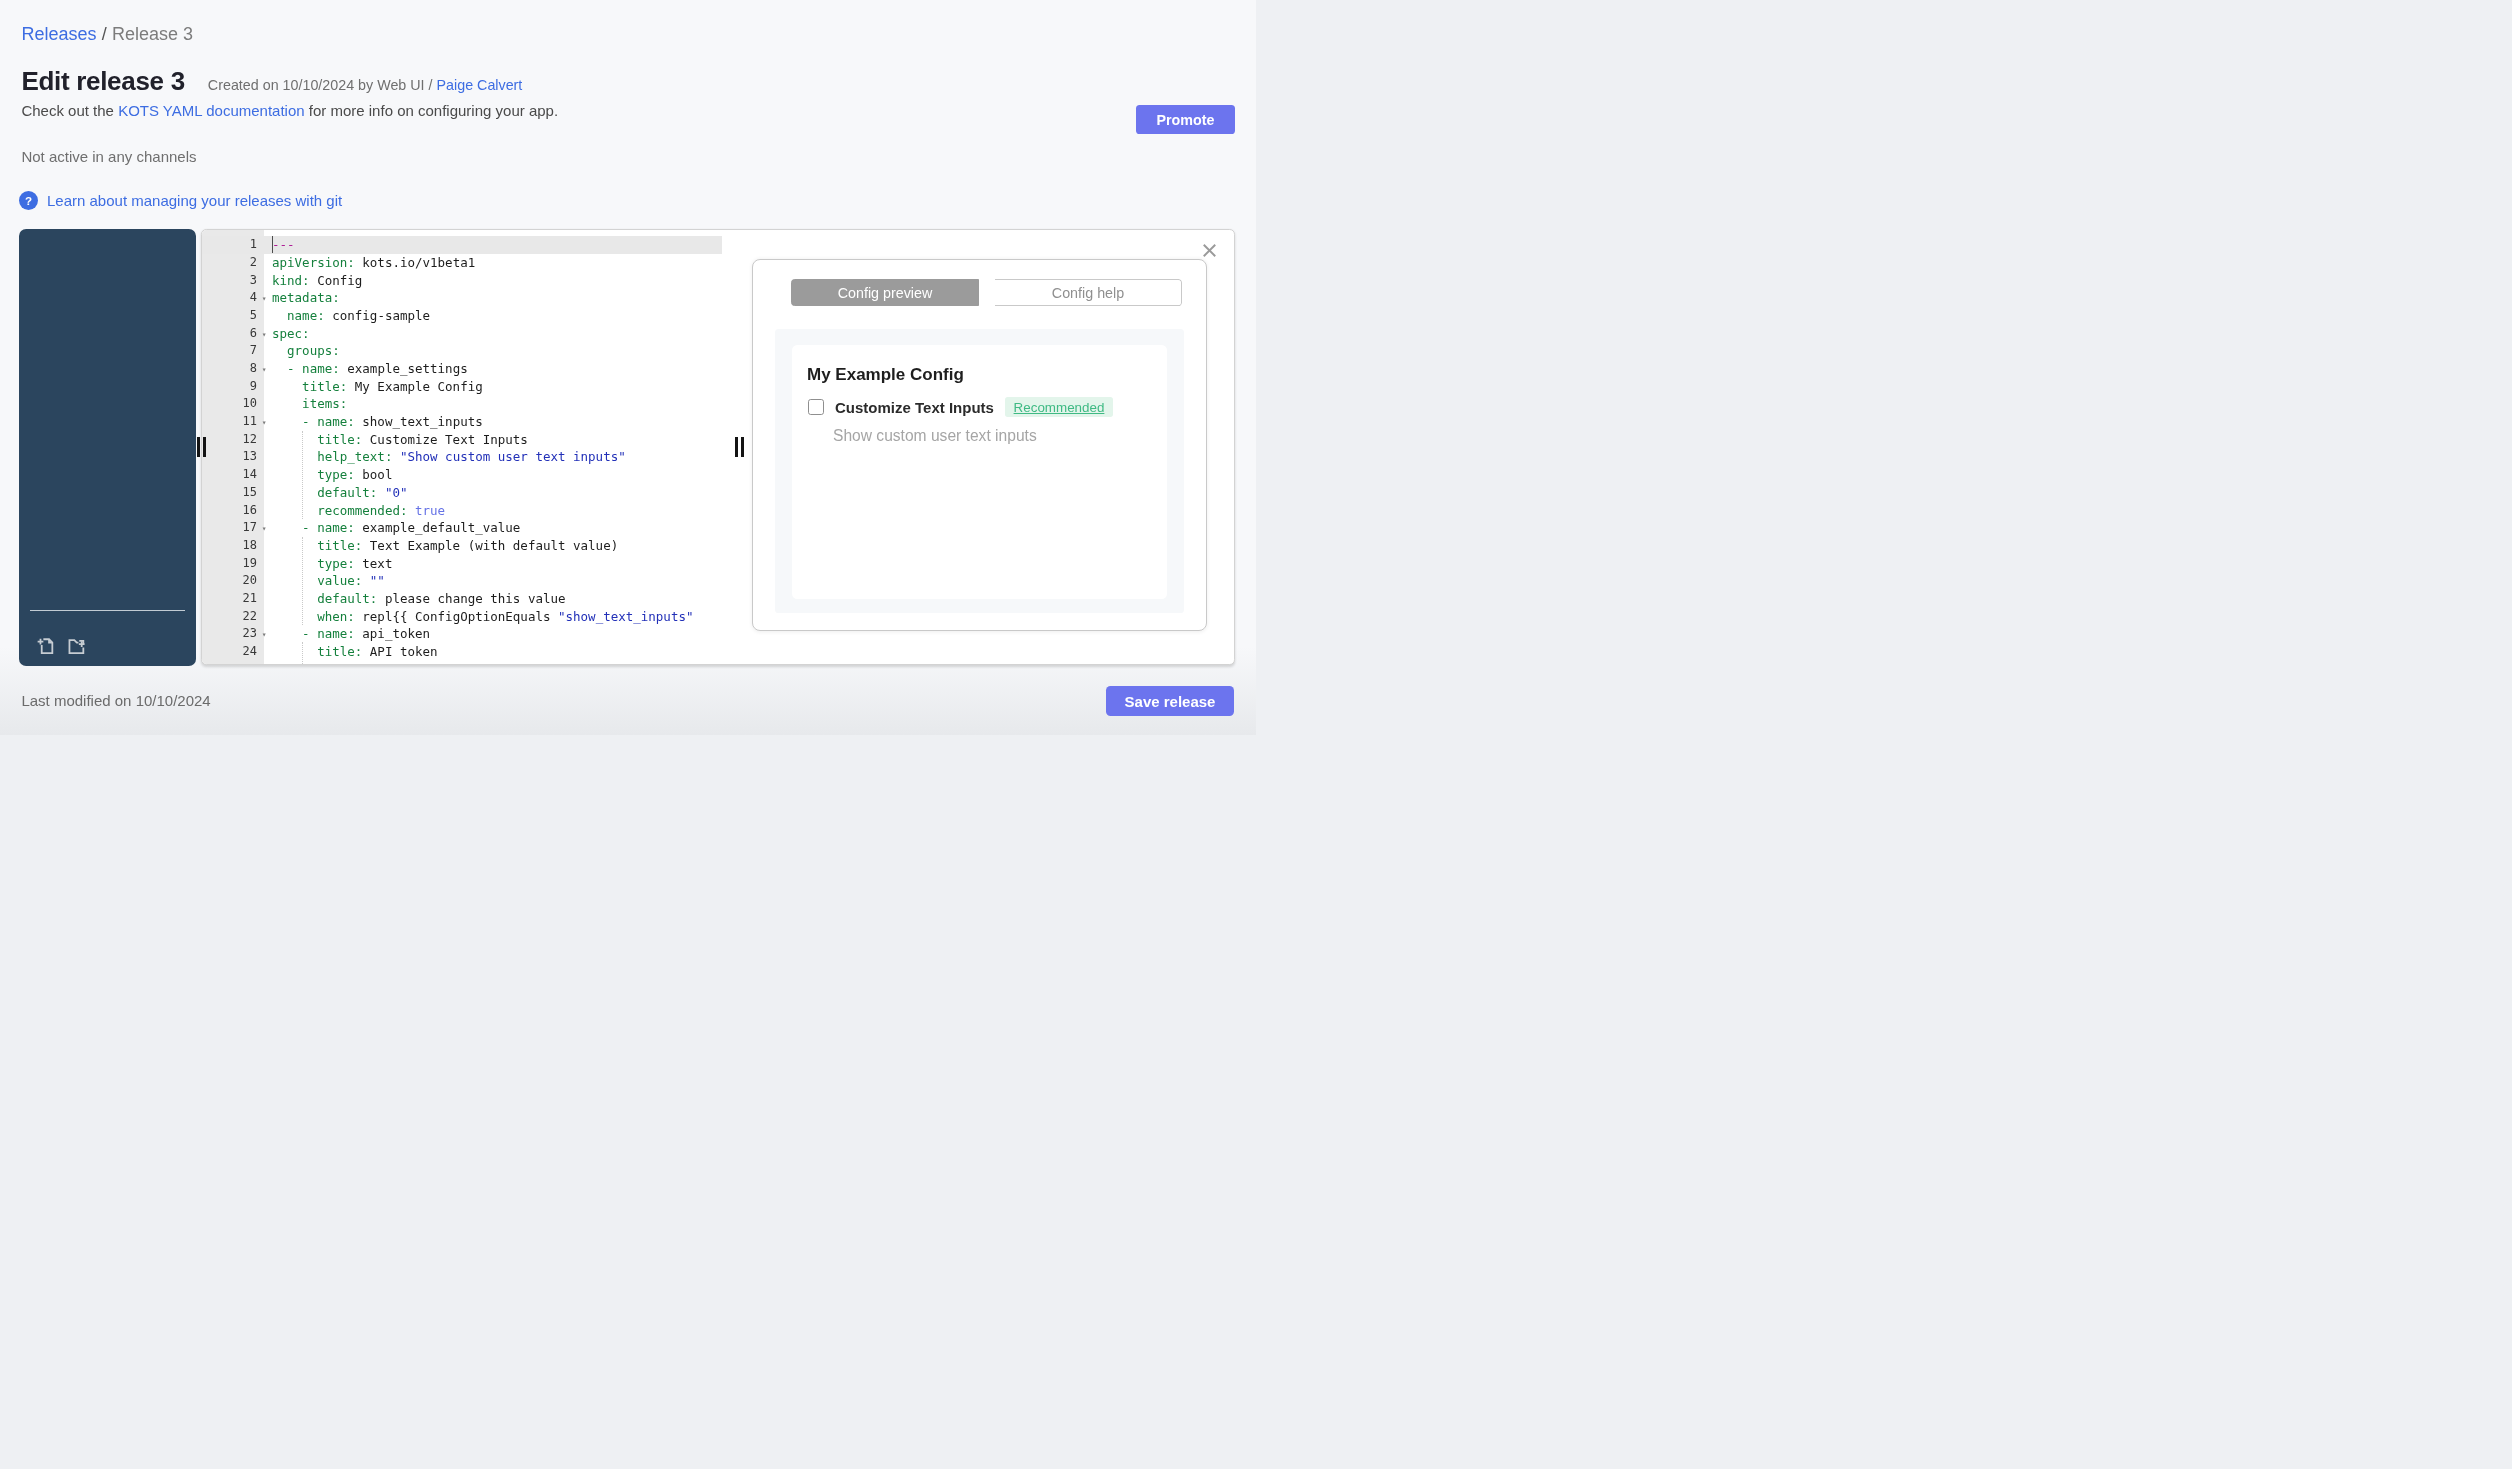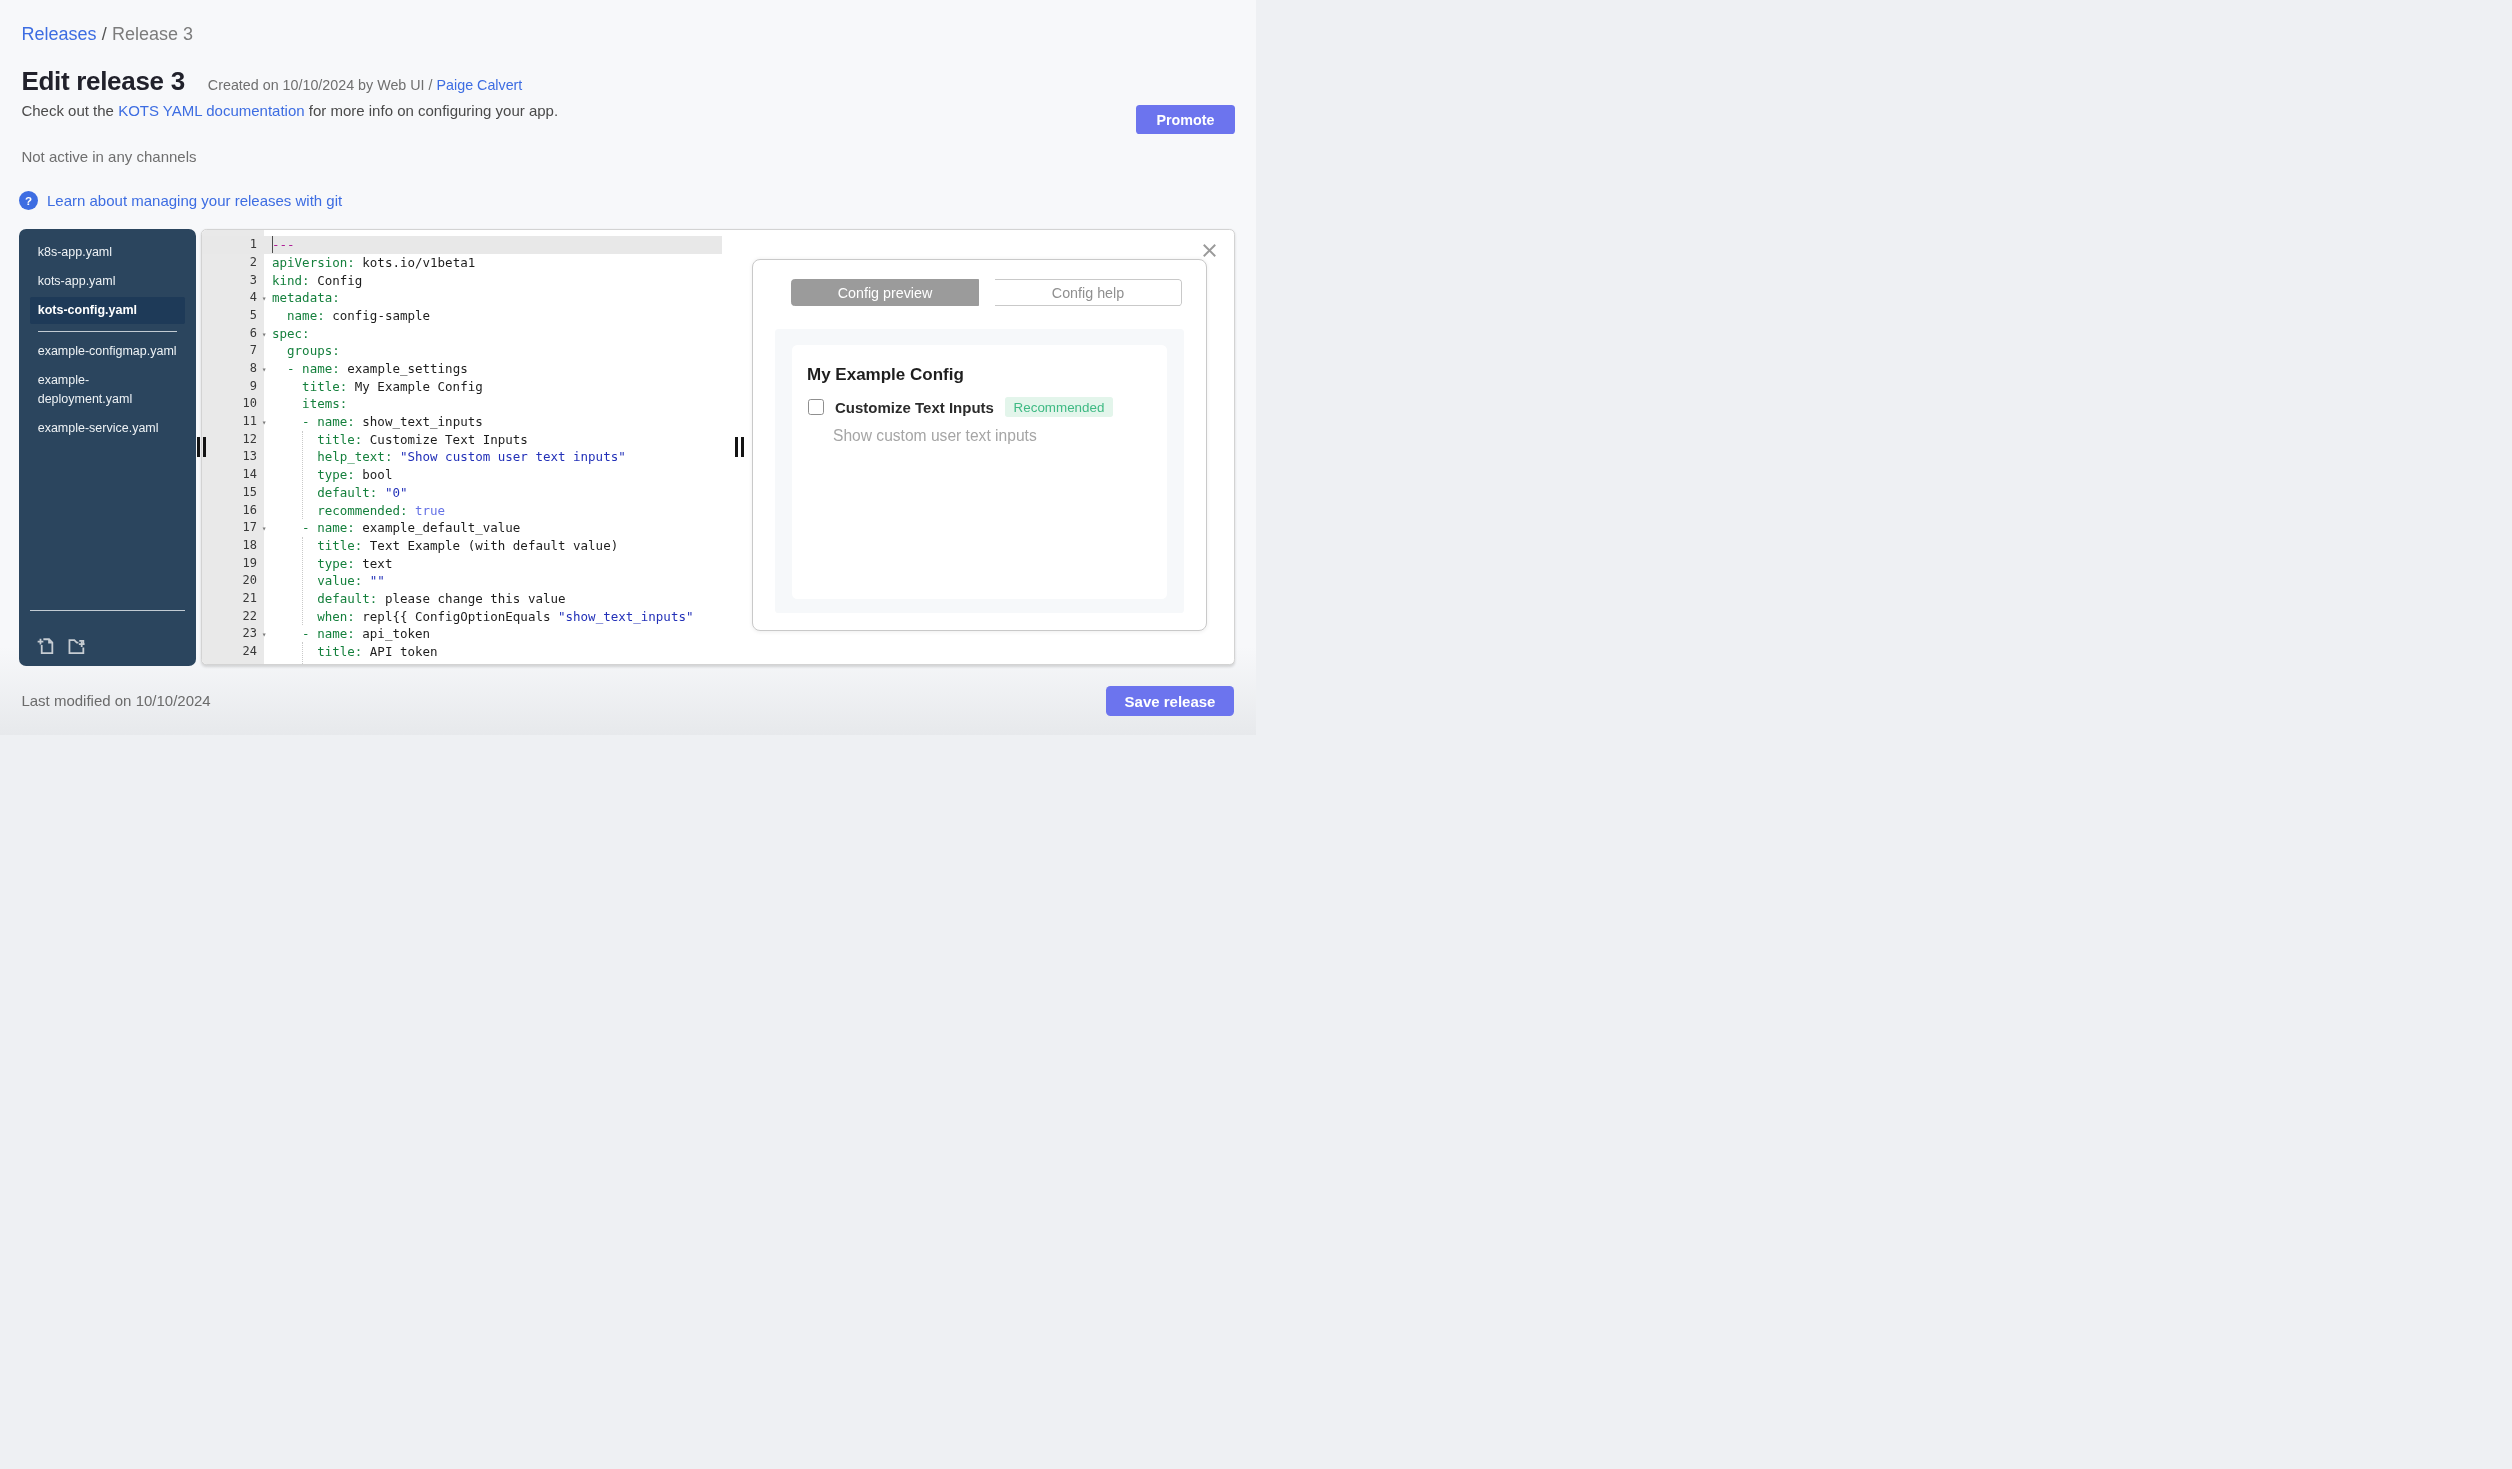--- a/index.html
+++ b/index.html
@@ -79,21 +79,21 @@
   .tab:first-child{border-radius:3.6px 0 0 3.6px;}
   .tab:last-child{border-radius:0 3.6px 3.6px 0;border-left:none;}
   .preview-area{position:absolute;left:22px;top:69px;width:409px;height:284px;background:#f6f8fa;
                 border-radius:3.6px;}
   .card{position:absolute;left:17px;top:16px;width:375px;height:254px;background:#fff;border-radius:5.3px;}
   .card-title{position:absolute;left:15px;top:19.6px;font-size:17px;font-weight:bold;color:#1e1e1e;}
   .cfg-row{position:absolute;left:16px;top:52px;display:flex;align-items:center;gap:10.7px;}
   .cfg-check{width:14.3px;height:14.3px;border:1.3px solid #8f8f8f;border-radius:2.7px;background:#fff;
              cursor:pointer;flex:none;}
   .cfg-label{font-size:15px;font-weight:bold;color:#2b2b2b;}
-  .badge{font-size:13.4px;color:#3fba84;background:#e3f5eb;padding:2.7px 9px;border-radius:2.7px;}
+  .badge{font-size:13.4px;color:#3fba84;background:#e3f5eb;padding:2.7px 9px;border-radius:2.7px;text-decoration:underline;}
   .cfg-help{position:absolute;left:41px;top:82px;font-size:15.6px;color:#a5a5a5;}
 
   
   .drag{position:absolute;top:437px;height:19.6px;width:9px;cursor:col-resize;}
   .drag i{position:absolute;top:0;bottom:0;width:2.7px;background:#141414;}
   .drag i:first-child{left:0;} .drag i:last-child{left:6.2px;}
   .h1{left:197px;} .h2{left:735px;}
 </style>
 </head>
 <body>
@@ -117,33 +117,20 @@
   <div class="docs-line"><span>Check out the </span><a>KOTS YAML documentation</a><span> for more info on configuring your app.</span></div>
 
   <div class="status-line">Not active in any channels</div>
 
   <div class="git-row">
     <span class="q-icon">?</span>
     <a>Learn about managing your releases with git</a>
   </div>
 
   <div class="sidebar">
-    <div class="files">
-      <div>
-          <div class="file-item">k8s-app.yaml</div>
-          <div class="file-item">kots-app.yaml</div>
-          <div class="file-item selected">kots-config.yaml</div>
-        </div>
-      <hr class="side-divider">
-      <div>
-          <div class="file-item">example-configmap.yaml</div>
-          <div class="file-item">example-deployment.yaml</div>
-          <div class="file-item">example-service.yaml</div>
-        </div>
-    </div>
     <div class="sidebar-bottom">
       <div class="line"></div>
       <div class="icon-row">
         <svg width="19.6" height="19.6" viewBox="0 0 24 24">
           <path d="M9 4 H16 L20 8 V21 H7 V11" fill="none" stroke="#c6ccd2" stroke-width="2.2"></path>
           <path d="M16 4 V8 H20" fill="none" stroke="#c6ccd2" stroke-width="2.2"></path>
           <path d="M2 7 H9 M5.5 3.5 V10.5" stroke="#c6ccd2" stroke-width="2.2"></path>
         </svg>
         <svg width="19.6" height="19.6" viewBox="0 0 24 24">
           <path d="M15 6 H20 V10 M20 14 V21 H3 V5 H9 L12 8 H14" fill="none" stroke="#c6ccd2" stroke-width="2.2"></path>

